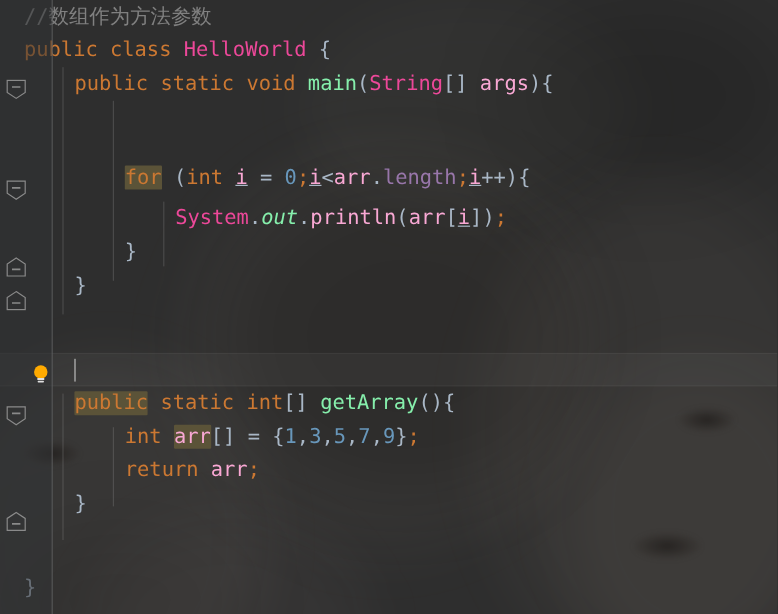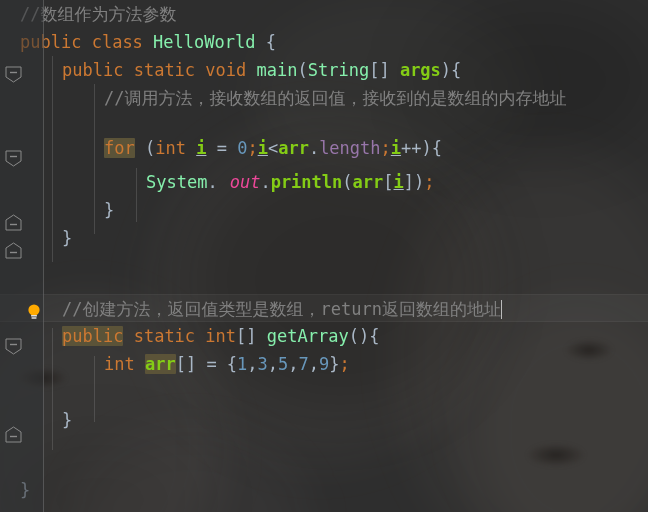--- a/index.html
+++ b/index.html
@@ -122,30 +122,30 @@
   
   .indent-guide {
     position: absolute;
     width: 1px;
     background: rgba(140,140,140,0.30);
     z-index: 2;
   }
 
   
   .kw      { color: #cc7832; }
-  .cls     { color: #86efac; }
-  .ident   { color: #84cc16; font-weight: bold; }
+  .cls     { color: #ec4899; }
+  .ident   { color: #f9a8d4; }
   .method  { color: #86efac; }
   .num     { color: #6897bb; }
   .punct   { color: #a9b7c6; }
   .paren   { color: #a9b7c6; }
   .semi    { color: #cc7832; }
   .cmt     { color: #808080; }
   .field   { color: #9876aa; }
-  .statfield { color: #ec4899; font-style: italic; margin-left: 12px; }
+  .statfield { color: #86efac; font-style: italic; }
   .statmeth  { color: #a9b7c6; font-style: italic; }
   .brace   { color: #a9b7c6; }
   .hl      { background: #5b5338; border-radius: 1px; }
   .uline   { text-decoration: underline; text-decoration-color: #a9b7c6; }
 
   .caret {
     display: inline-block;
     width: 1px;
     height: 19px;
     background: #bbbbbb;
@@ -234,23 +234,20 @@
     </div>
 
     <div class="line" style="top:28px;">
       <span class="txt" style="left:20px;"><span class="kw">public</span><span class="punct"> </span><span class="kw">class</span><span class="punct"> </span><span class="cls">HelloWorld</span><span class="brace"> {</span></span>
     </div>
 
     <div class="line" style="top:56px;">
       <span class="txt" style="left:62px;"><span class="kw">public</span><span class="punct"> </span><span class="kw">static</span><span class="punct"> </span><span class="kw">void</span><span class="punct"> </span><span class="method">main</span><span class="paren">(</span><span class="cls">String</span><span class="punct">[] </span><span class="ident">args</span><span class="paren">)</span><span class="brace">{</span></span>
     </div>
 
-    <div class="line" style="top:84px;">
-      <span class="txt" style="left:104px;"><span class="cmt">//调用方法，接收数组的返回值，接收到的是数组的内存地址</span></span>
-    </div>
 
 
     <div class="line" style="top:134px;">
       <span class="txt" style="left:104px;"><span class="kw hl">for</span><span class="punct"> </span><span class="paren">(</span><span class="kw">int</span><span class="punct"> </span><span class="ident uline">i</span><span class="punct"> = </span><span class="num">0</span><span class="semi">;</span><span class="ident uline">i</span><span class="punct">&lt;</span><span class="ident">arr</span><span class="punct">.</span><span class="field">length</span><span class="semi">;</span><span class="ident uline">i</span><span class="punct">++</span><span class="paren">)</span><span class="brace">{</span></span>
     </div>
 
     <div class="line" style="top:168px;">
       <span class="txt" style="left:146px;"><span class="cls">System</span><span class="punct">.</span><span class="statfield">out</span><span class="punct">.</span><span class="ident">println</span><span class="paren">(</span><span class="ident">arr</span><span class="punct">[</span><span class="ident uline">i</span><span class="punct">]</span><span class="paren">)</span><span class="semi">;</span></span>
     </div>
 
@@ -258,31 +255,34 @@
       <span class="txt" style="left:104px;"><span class="brace">}</span></span>
     </div>
 
     <div class="line" style="top:224px;">
       <span class="txt" style="left:62px;"><span class="brace">}</span></span>
     </div>
 
     <div class="line" style="top:252px;"></div>
 
     <div class="line caret-line" style="top:294px;">
-      <span class="txt" style="left:62px;"><span class="cmt">//创建方法，返回值类型是数组，return返回数组的地址</span><span class="caret"></span></span>
+      <span class="txt" style="left:62px;"><span class="caret"></span></span>
     </div>
 
     <div class="line" style="top:322px;">
       <span class="txt" style="left:62px;"><span class="kw hl">public</span><span class="punct"> </span><span class="kw">static</span><span class="punct"> </span><span class="kw">int</span><span class="punct">[] </span><span class="method">getArray</span><span class="paren">()</span><span class="brace">{</span></span>
     </div>
 
     <div class="line" style="top:350px;">
       <span class="txt" style="left:104px;"><span class="kw">int</span><span class="punct"> </span><span class="ident hl">arr</span><span class="punct">[] = {</span><span class="num">1</span><span class="punct">,</span><span class="num">3</span><span class="punct">,</span><span class="num">5</span><span class="punct">,</span><span class="num">7</span><span class="punct">,</span><span class="num">9</span><span class="punct">}</span><span class="semi">;</span></span>
     </div>
 
+    <div class="line" style="top:378px;">
+      <span class="txt" style="left:104px;"><span class="kw">return</span><span class="punct"> </span><span class="ident">arr</span><span class="semi">;</span></span>
+    </div>
 
     <div class="line" style="top:406px;">
       <span class="txt" style="left:62px;"><span class="brace">}</span></span>
     </div>
 
     <div class="line" style="top:434px;"></div>
 
     <div class="line" style="top:476px;">
       <span class="txt" style="left:20px;"><span class="brace">}</span></span>
     </div>

